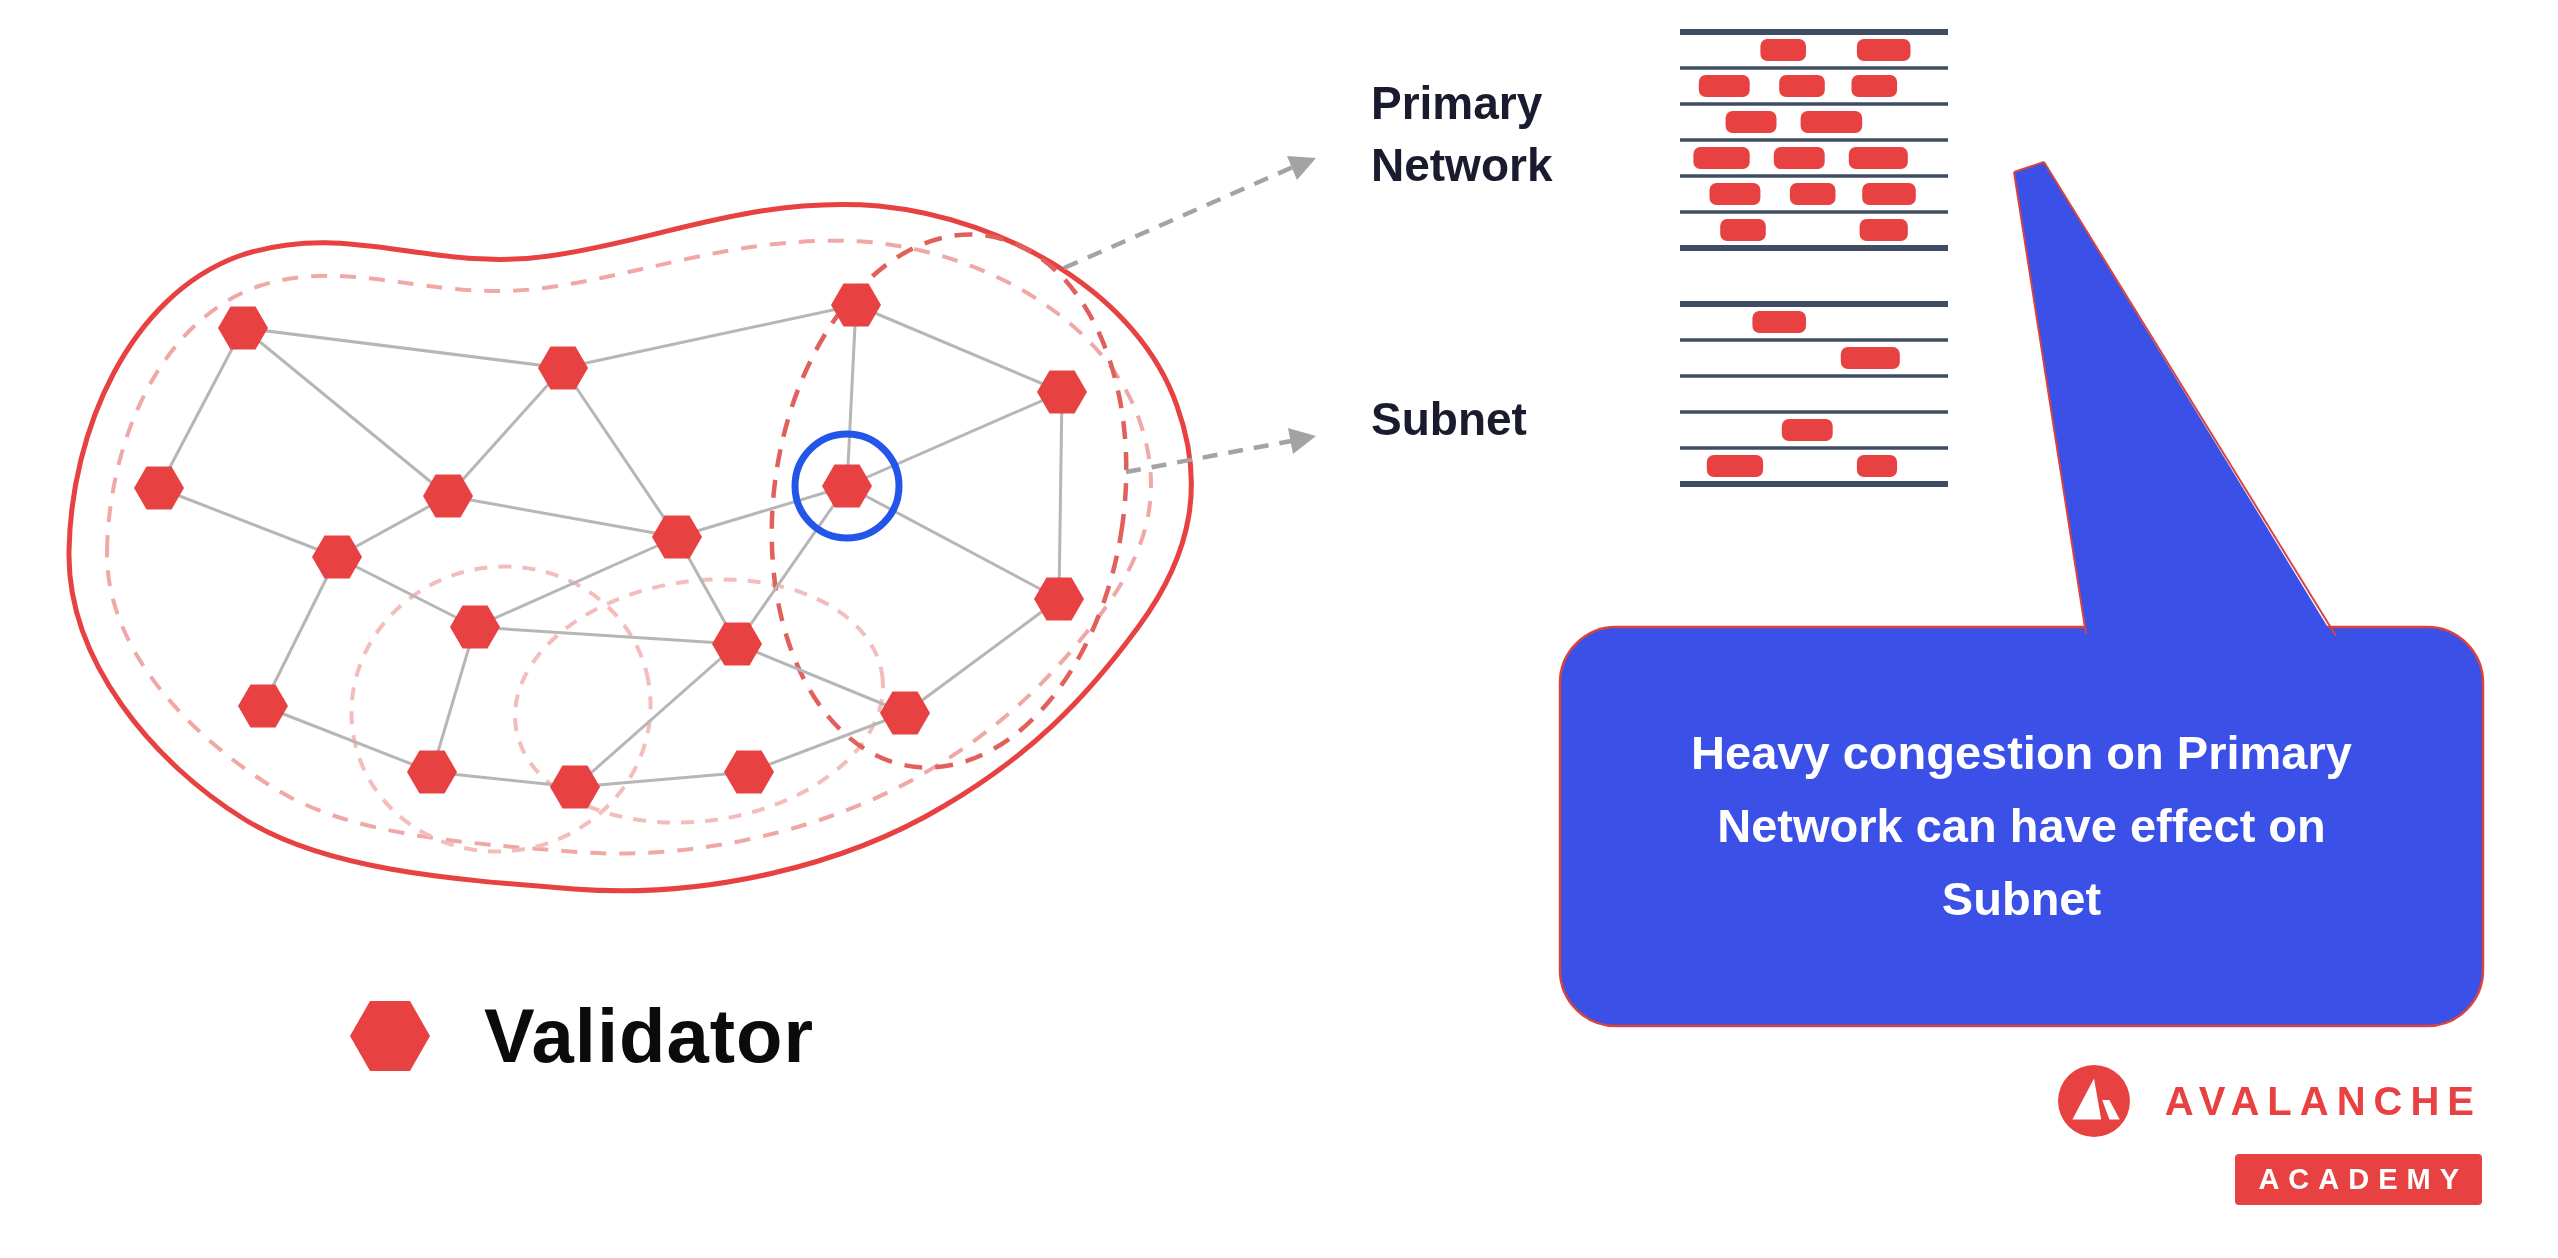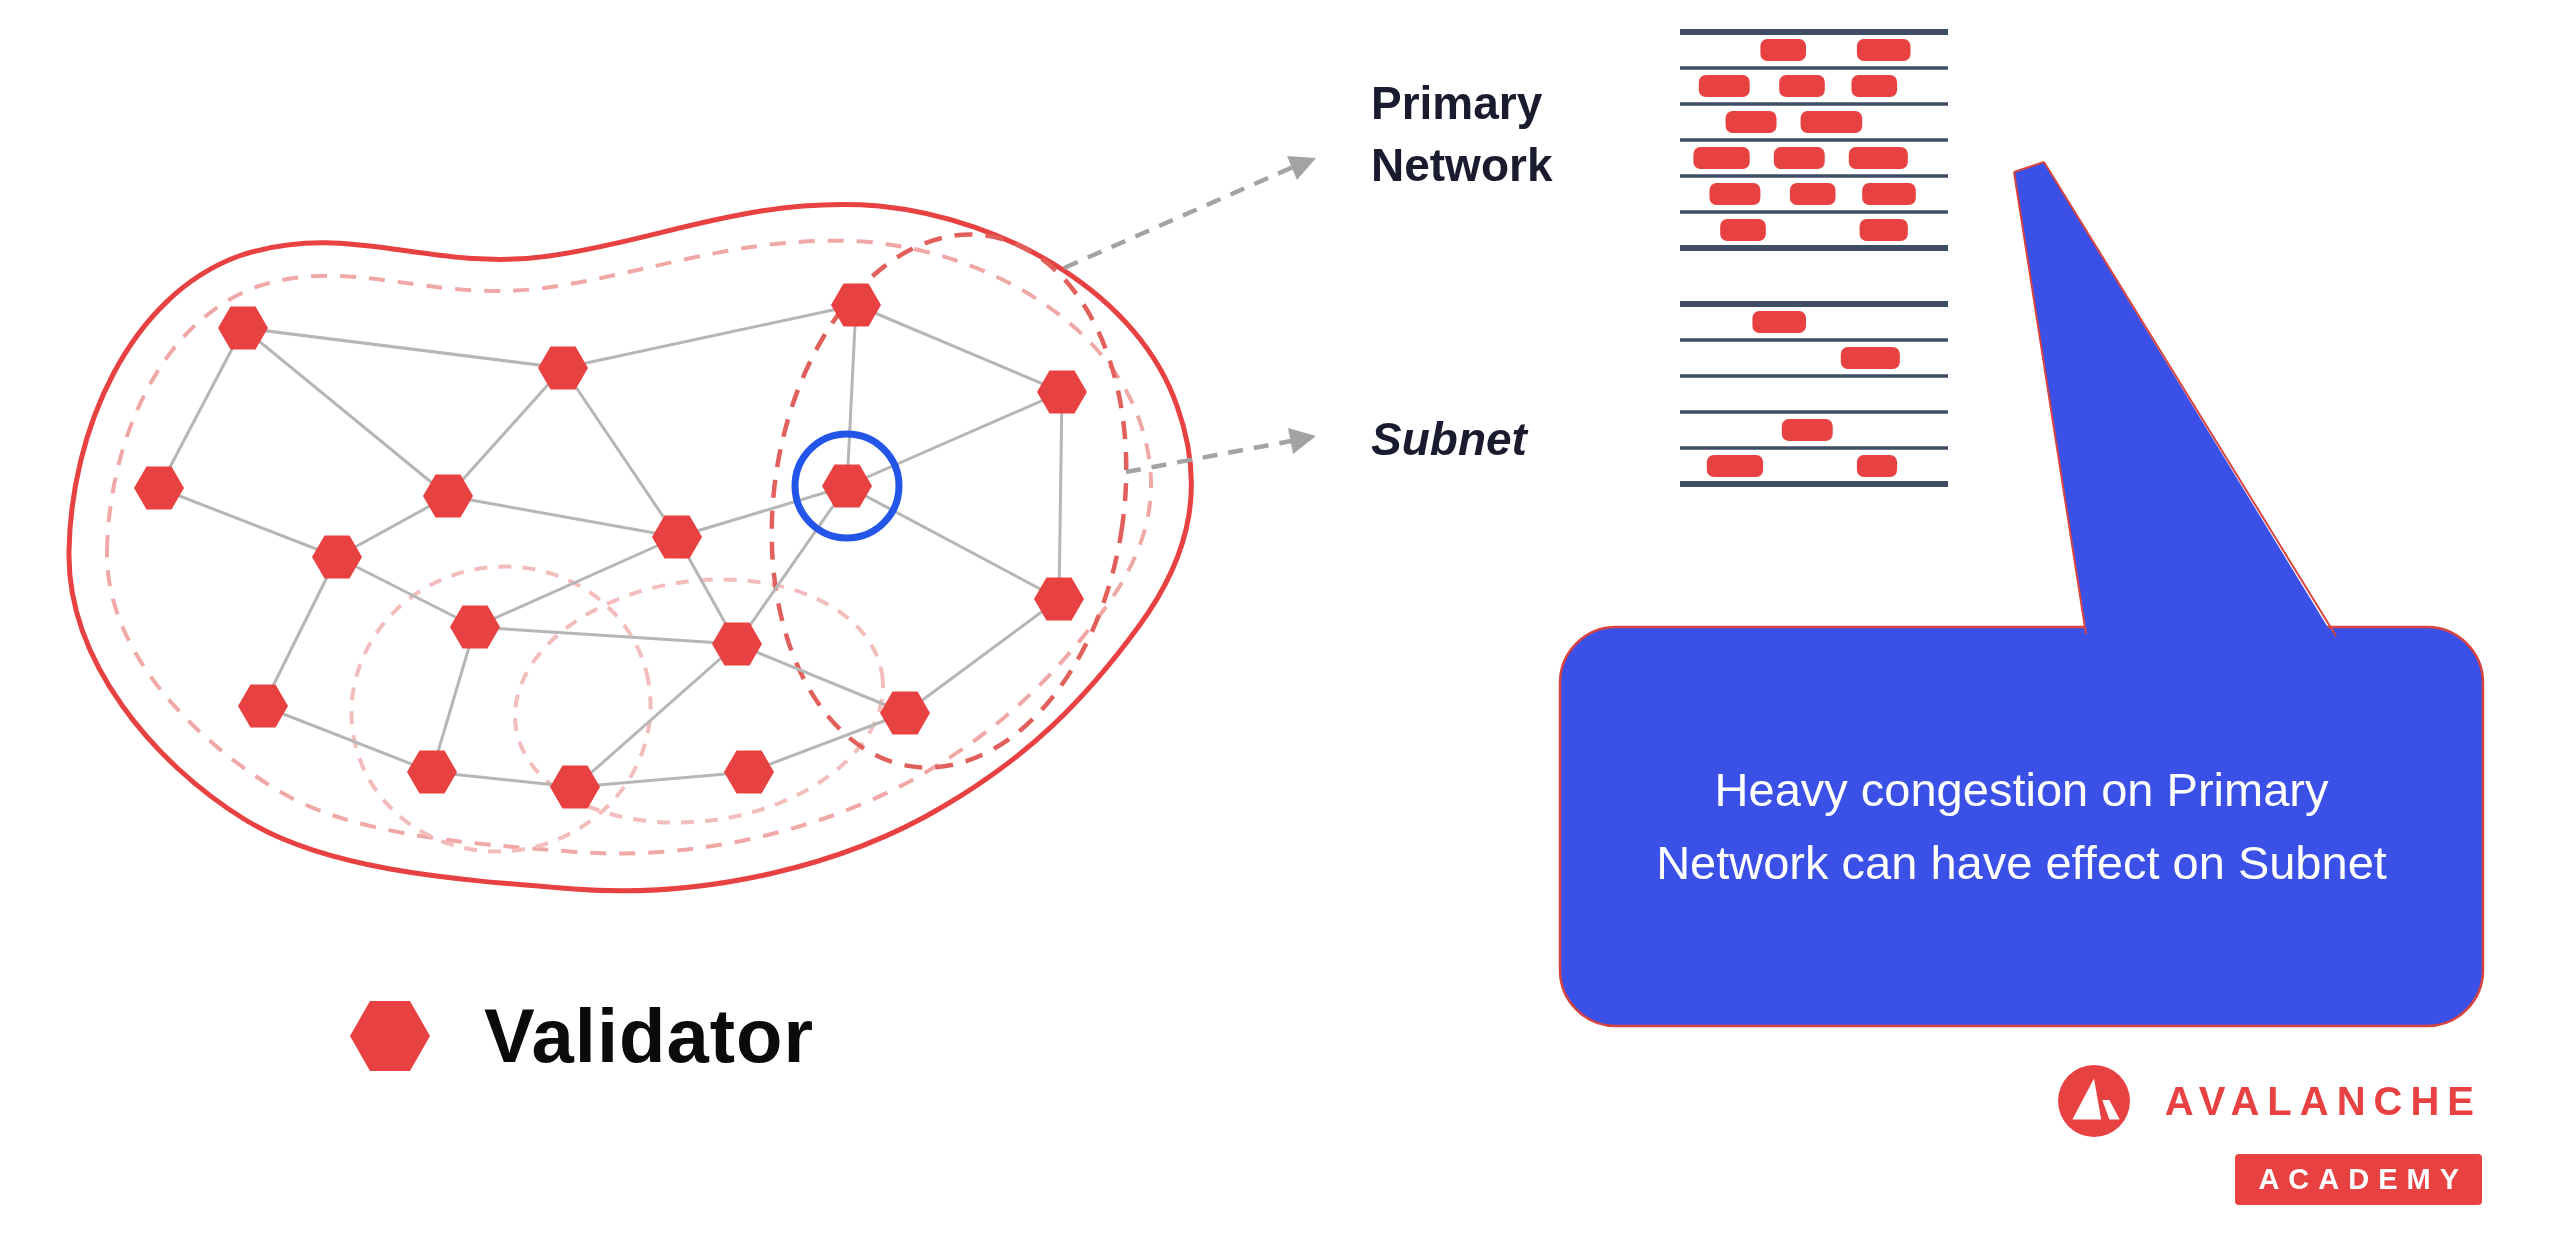--- a/index.html
+++ b/index.html
@@ -24,25 +24,25 @@
   .bubble{fill:var(--blue-bubble,#3b50e6);stroke:var(--callout-border,#d8433f);stroke-width:2.5;}
   .wedge{fill:var(--blue-bubble,#3b50e6);}
   .wedge-edge{stroke:var(--callout-border,#d8433f);stroke-width:2;}
   
   .blocks-svg{left:1680px;top:24px;width:268px;height:470px;}
   .hline{stroke:var(--navy,#3e4d63);}
   .block{fill:var(--red,#e84142);}
   
   .label{position:absolute;color:var(--label-dark,#1a1b2e);font-weight:700;font-size:46px;line-height:1.35;}
   .label-primary{left:1371px;top:72px;width:280px;}
-  .label-subnet{left:1371px;top:408px;font-style:italic;}
+  .label-subnet{left:1371px;top:388px;}
   .callout-text{
     position:absolute;left:1560px;top:627px;width:923px;height:399px;
     display:flex;align-items:center;justify-content:center;text-align:center;
-    box-sizing:border-box;padding:0 78px;color:#ffffff;font-size:47px;line-height:1.55;font-weight:400;
+    box-sizing:border-box;padding:0 78px;color:#ffffff;font-size:47px;line-height:1.55;font-weight:700;
   }
   
   .legend{position:absolute;left:348px;top:992px;display:flex;align-items:center;gap:52px;}
   .legend-hex{position:static;width:84px;height:74px;}
   .legend-hex polygon{fill:var(--red,#e84142);}
   .legend-text{color:#0b0b0b;font-size:76px;font-weight:700;letter-spacing:1px;}
   
   .brand{position:absolute;right:76px;top:1064px;display:flex;flex-direction:column;align-items:flex-end;gap:16px;}
   .brand-row{display:flex;align-items:center;gap:34px;}
   .brand-mark{position:static;width:74px;height:74px;}

